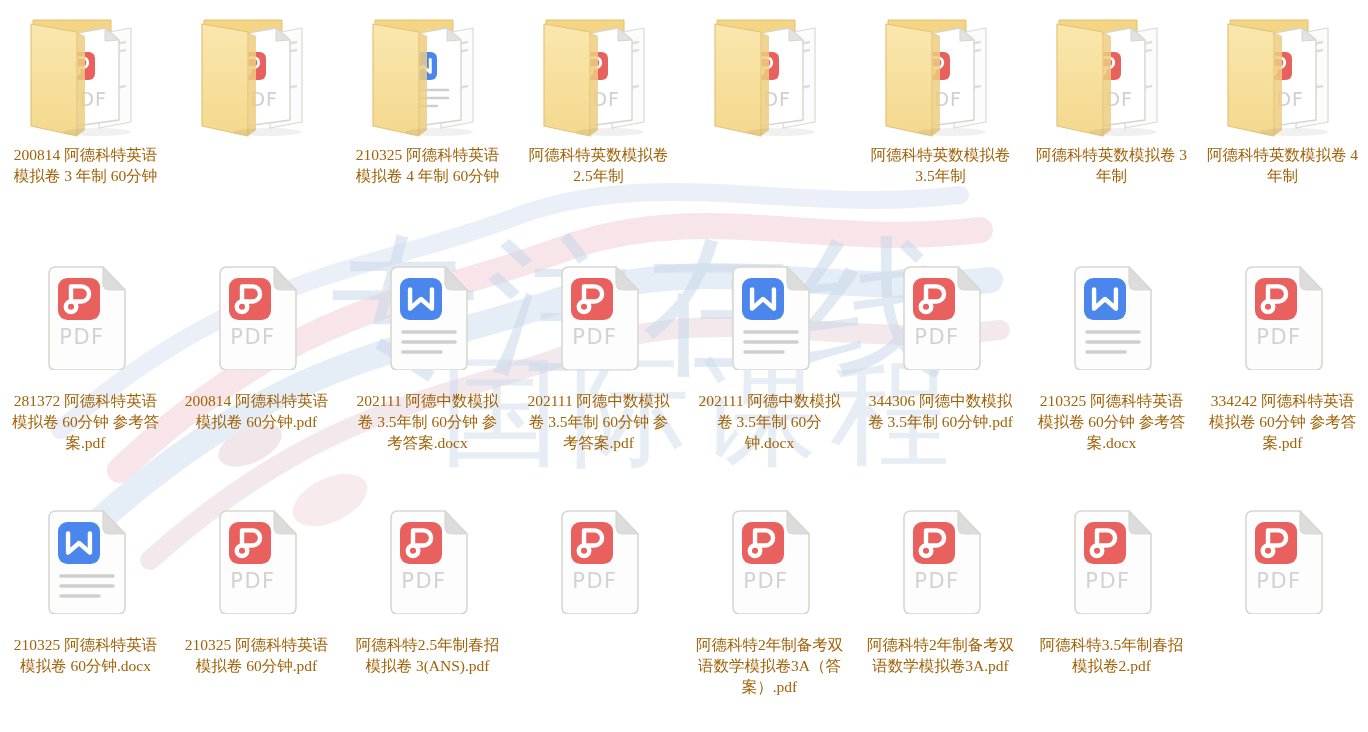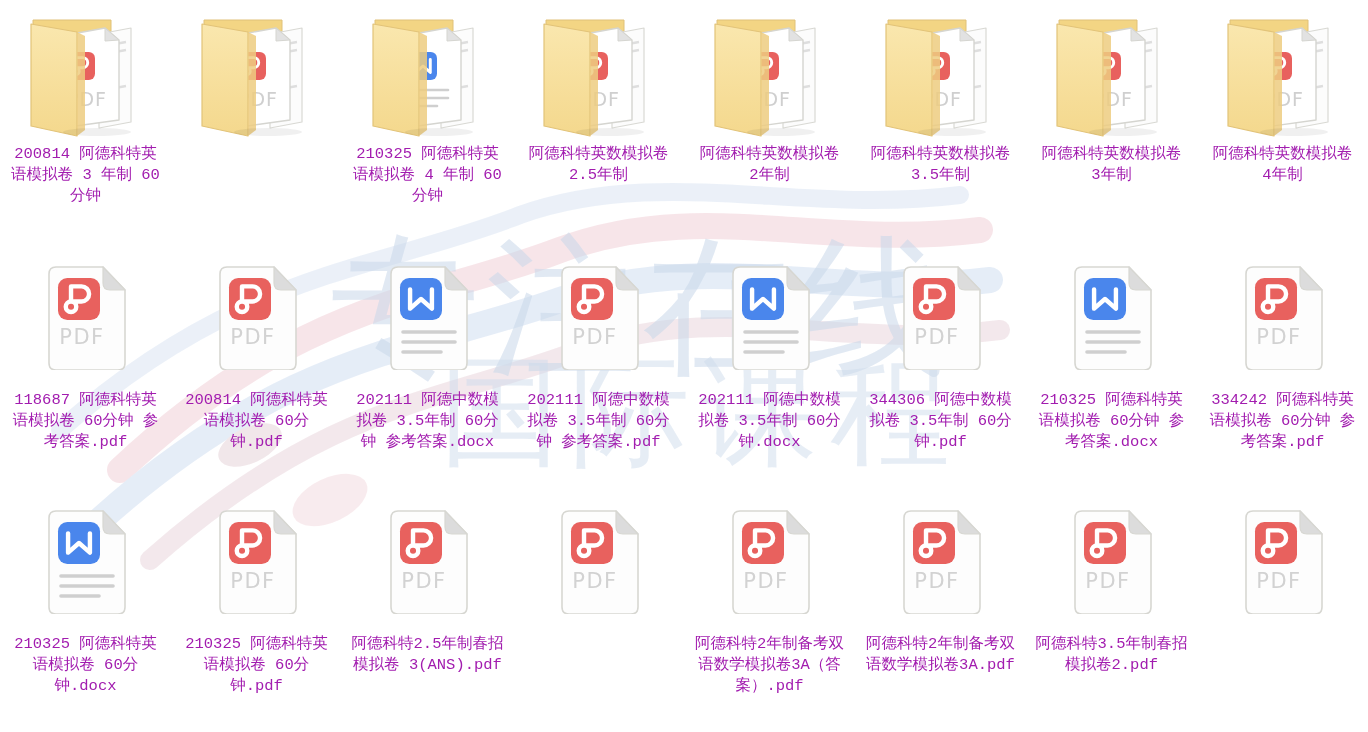--- a/index.html
+++ b/index.html
@@ -77,23 +77,23 @@
     align-items: flex-start;
     justify-content: center;
   }
 
   .label {
     margin-top: 6px;
     width: 152px;
     text-align: center;
     font-size: 15.5px;
     line-height: 21px;
-    color: #a21caf;
+    color: #a16207;
     word-break: break-word;
-    font-family: Liberation Mono, monospace;
+    font-family: Liberation Serif, serif;
   }
 
   
   .cell.file .thumb { padding-top: 6px; }
   .cell.file .label { margin-top: 8px; }
 </style>
 </head>
 <body>
 
 <div id="watermark">
@@ -294,21 +294,20 @@
              A 5.04 5.04 0 0 0 55.68 43.6
              Z" fill="none" stroke="#ffffff" stroke-width="2.94" stroke-linecap="round" stroke-linejoin="round"></path>
     <text x="60" y="92" text-anchor="middle" font-family="DejaVu Sans, sans-serif" font-size="19" letter-spacing="1" fill="#cfcfcf">PDF</text>
 
     <path d="M 4 10 L 50 18 L 50 122 L 4 112 Z" fill="url(#fgpdf-icon)" stroke="#e2c379" stroke-width="1.2" stroke-linejoin="round"></path>
     <path d="M 50 18 L 50 122 L 58 116 L 58 22 Z" fill="#edcd80" opacity="0.85"></path>
 
     <ellipse cx="70" cy="118" rx="34" ry="4" fill="#000" opacity="0.06"></ellipse>
   </svg>
       </div>
-      <div class="label">阿德科特英数模拟卷 2年制</div>
     </div>
     <div class="cell folder">
       <div class="thumb">
   <svg width="118" height="126" viewBox="0 0 118 126">
     <defs>
       <linearGradient id="fgpdf-icon" x1="0" y1="0" x2="0" y2="1">
         <stop offset="0%" stop-color="#fae7ae"></stop>
         <stop offset="100%" stop-color="#f4d88d"></stop>
       </linearGradient>
     </defs>
@@ -427,21 +426,21 @@
     <path d="M 28.02 22.4
              L 28.02 37.52
              A 5.25 5.25 0 1 1 22.77 42.77
              A 5.25 5.25 0 0 1 28.02 37.52
              L 38.52 37.52
              A 7.56 7.56 0 0 0 38.52 22.4
              Z" fill="none" stroke="#ffffff" stroke-width="4.41" stroke-linecap="round" stroke-linejoin="round"></path>
       <text x="39" y="80" text-anchor="middle" font-family="DejaVu Sans, sans-serif" font-size="21" font-weight="400" letter-spacing="1.5" fill="#d2d2d2">PDF</text>
         </svg>
       </div>
-      <div class="label">118687 阿德科特英语模拟卷 60分钟 参考答案.pdf</div>
+      <div class="label">281372 阿德科特英语模拟卷 60分钟 参考答案.pdf</div>
     </div>
     <div class="cell file">
       <div class="thumb">
         <svg width="86" height="106" viewBox="0 0 86 106">
     <path d="M 6 10 Q 6 3 13 3 L 60 3 L 82 26 L 82 99
              Q 82 106 75 106 L 13 106 Q 6 106 6 99 Z" fill="#fdfdfd" stroke="#d7d7d2" stroke-width="1.6" stroke-linejoin="round"></path>
     <path d="M 60 3 L 60 19 Q 60 26 67 26 L 82 26 Z" fill="#dcdcdc" stroke="#d7d7d2" stroke-width="1.2" stroke-linejoin="round"></path>
     <rect x="15" y="14" width="42" height="42" rx="9.24" fill="#e8615e"></rect>
     <path d="M 28.02 22.4
              L 28.02 37.52

